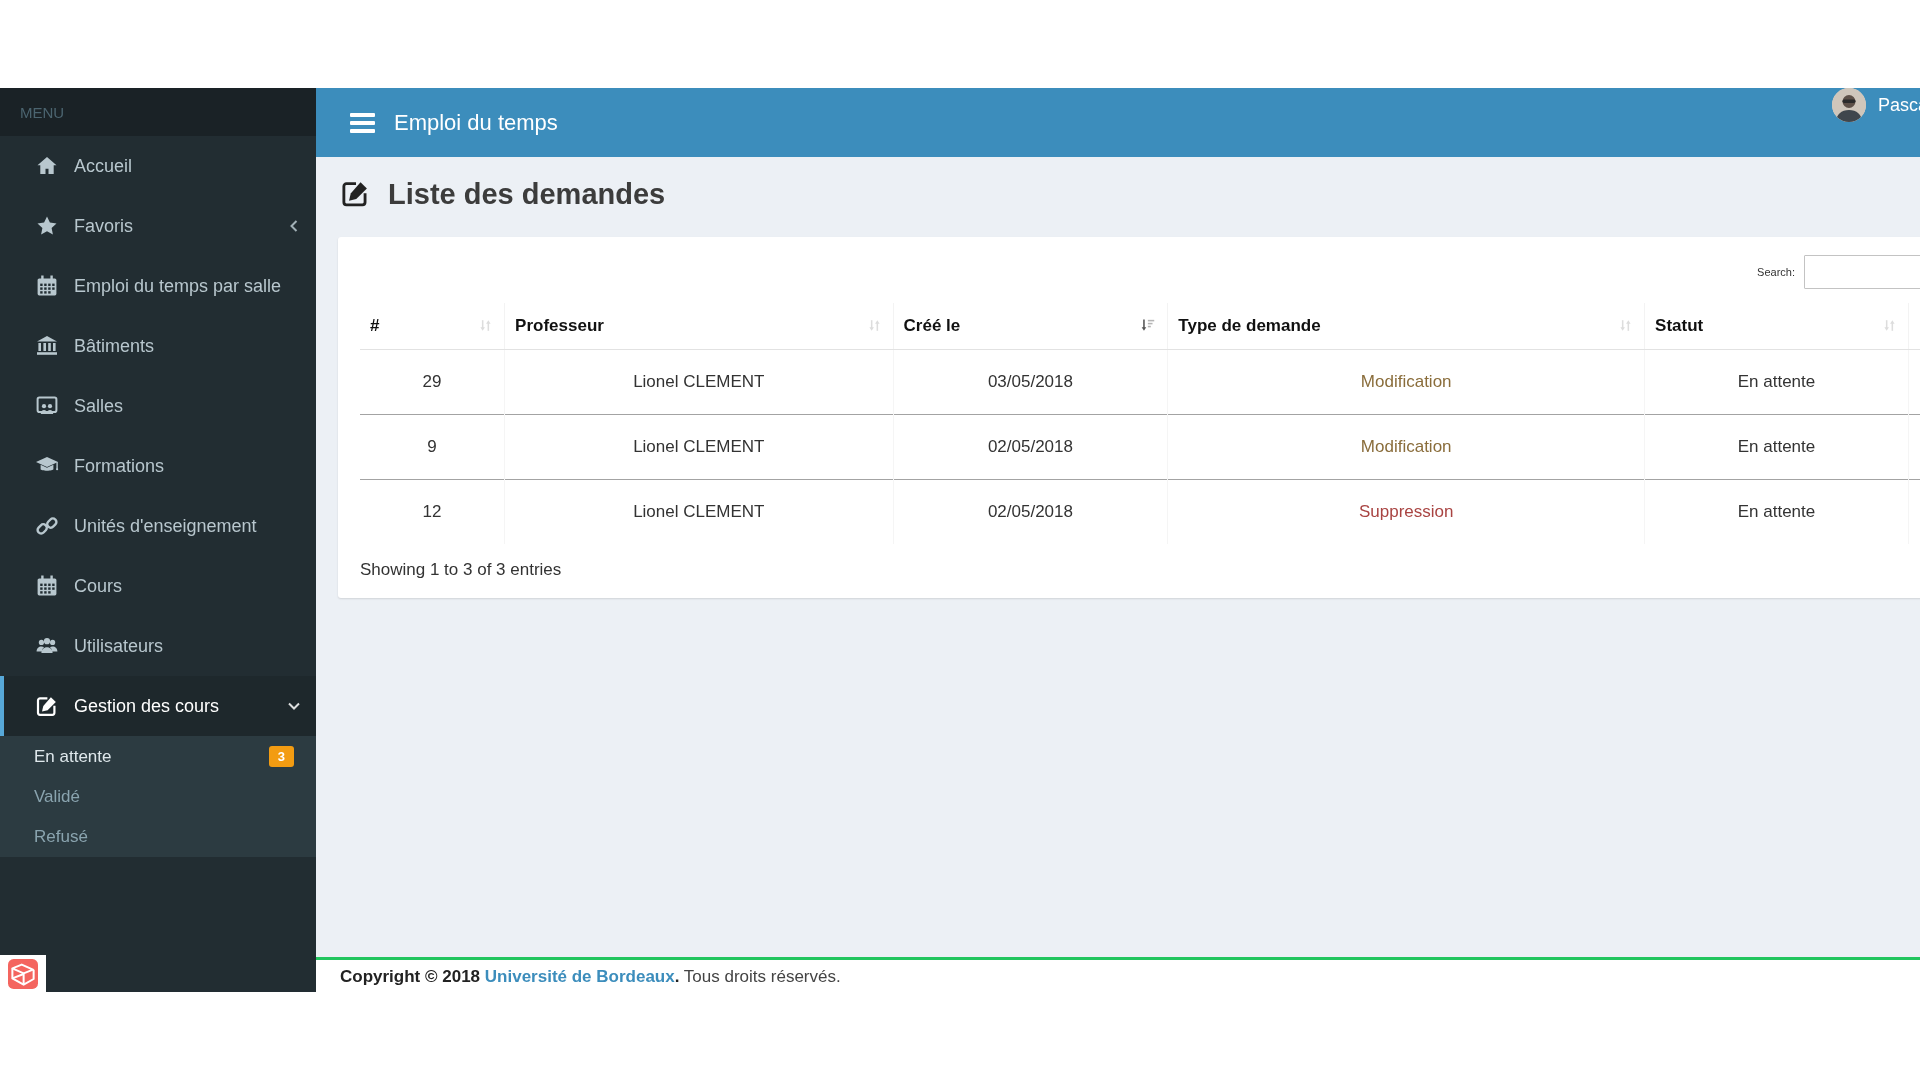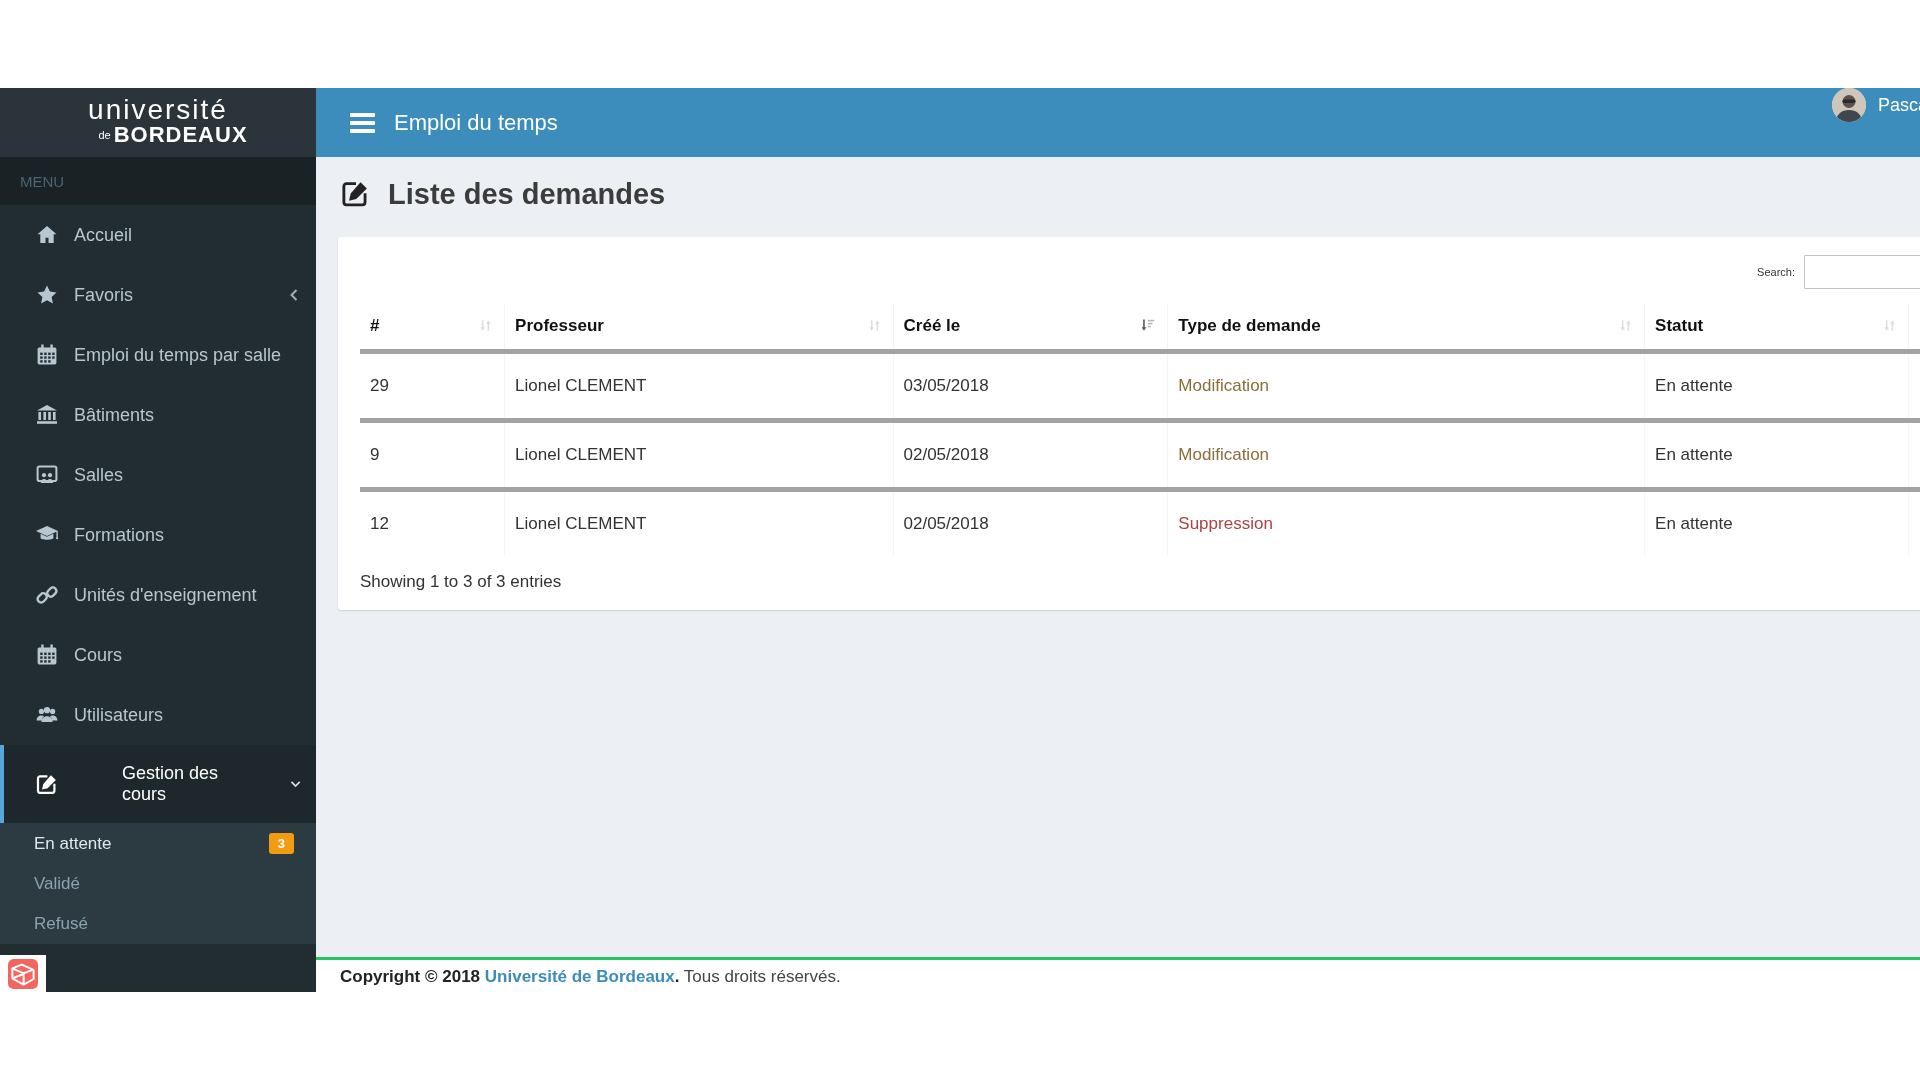--- a/index.html
+++ b/index.html
@@ -10,21 +10,21 @@
   .sidebar { position:absolute; left:0; top:0; width:316px; height:904px; background:#222d32; }
   .logo { height:69px; background:#2a343a; color:#fff; text-align:center; padding-top:7px; cursor:pointer; }
   .logo-line1 { font-size:28px; letter-spacing:2px; line-height:30px; }
   .logo-line2 { line-height:24px; margin-top:-2px; padding-left:30px; }
   .logo-de { font-size:11px; vertical-align:3px; margin-right:3px; }
   .logo-bordeaux { font-size:22px; font-weight:bold; letter-spacing:1px; }
   .menu-header { background:#1a2226; color:#4b646f; font-size:15px; padding:16px 20px 15px; }
   .smenu { list-style:none; }
   .smenu > li { position:relative; }
   .smenu > li > a { display:flex; align-items:center; padding:18px 14px 18px 30px; color:#b8c7ce; text-decoration:none; font-size:18px; border-left:4px solid transparent; cursor:pointer; }
-  .smenu > li.active > a { background:#1e282c; color:#fff; border-left-color:#57a8d8;gap:48px; }
+  .smenu > li.active > a { background:#1e282c; color:#fff; border-left-color:#57a8d8; }
   .smenu .mi { width:26px; height:24px; margin-right:14px; flex:0 0 26px; }
   .smenu .chev { margin-left:auto; width:16px; height:16px; opacity:.85; }
   .treeview { background:#2c3b41; list-style:none; }
   .treeview li a { display:flex; align-items:center; padding:10px 14px 10px 34px; font-size:17px; color:#8aa4af; text-decoration:none; cursor:pointer; }
   .treeview li.sub-active a { color:#dfe8ec; }
   .badge { margin-left:auto; margin-right:8px; background:#f39c12; color:#fff; font-size:13px; font-weight:bold; padding:3px 9px; border-radius:3px; }
   .laravel-chip { position:absolute; left:0; bottom:0; width:46px; height:37px; background:#fff; display:flex; align-items:center; justify-content:center; cursor:pointer; }
 
   
   .main { position:absolute; left:316px; top:0; width:1760px; height:904px; background:#ecf0f5; }
@@ -44,21 +44,21 @@
   .page-title .ti { width:31px; height:31px; margin-right:17px; color:#222; }
 
   .box { margin-top:26px; background:#fff; border-radius:3px; box-shadow:0 1px 2px rgba(0,0,0,.12); padding:18px 22px; }
   .search-row { display:flex; justify-content:flex-end; align-items:center; height:34px; }
   .search-row label { font-size:11px; color:#333; margin-right:9px; }
   .search-row input { width:228px; height:34px; border:1px solid #c3c3c3; border-radius:1px; padding:0 8px; font-size:16px; font-family:"Liberation Sans", sans-serif; }
 
   table { width:100%; border-collapse:collapse; margin-top:14px; table-layout:fixed; }
   th { text-align:left; font-size:17px; color:#111; padding:13px 10px; border-bottom:1px solid #e2e2e2; border-left:1px solid #f3f3f3; cursor:pointer; }
   th:first-child { border-left:none; }
-  td { font-size:17px; color:#333; padding:19px 10px; border-top:5px solid #a3a3a3; border-left:1px solid #f5f5f5; }
+  td { font-size:17px; color:#333; padding:19px 10px; border-top:1px solid #a3a3a3; border-left:1px solid #f5f5f5;text-align:center; }
   td:first-child { border-left:none; }
   th .sort { float:right; margin-top:1px; }
   .col-id { width:131px; } .col-prof { width:352px; } .col-date { width:249px; }
   .col-type { width:432px; } .col-statut { width:239px; } .col-act { width:112px; }
   .eye-btn { display:block; width:34px; height:26px; margin:0 auto; color:#337ab7; cursor:pointer; background:none; border:none; }
   .info { font-size:17px; color:#333; margin-top:16px; }
 
   .footer { position:absolute; left:0; bottom:0; width:100%; height:35px; background:#fff; border-top:3px solid #22c55e; line-height:33px; padding-left:24px; font-size:17px; color:#444; }
   .footer b { color:#222; }
   .footer a { color:#3c8dbc; font-weight:bold; text-decoration:none; cursor:pointer; }
@@ -182,26 +182,20 @@
         <circle cx="17" cy="13.5" r="6.5" fill="#5d5048"></circle>
         <path d="M4 34c0-7.5 5.5-12 13-12s13 4.5 13 12z" fill="#3f464d"></path>
         <rect x="10.5" y="11.5" width="13" height="3.4" rx="1.6" fill="#2b2b2b"></rect>
       </symbol>
   </defs>
 </svg>
 
 <div class="app">
 
   <aside class="sidebar">
-    <div class="logo">
-      <div class="logo-line1">université</div>
-      <div class="logo-line2">
-        <span class="logo-de">de</span><span class="logo-bordeaux">BORDEAUX</span>
-      </div>
-    </div>
     <div class="menu-header">MENU</div>
 
     <ul class="smenu">
       <li>
           <a>
         <svg class="mi">
               <use href="#i-home"></use>
             </svg>
         <span>Accueil</span>
           </a>

